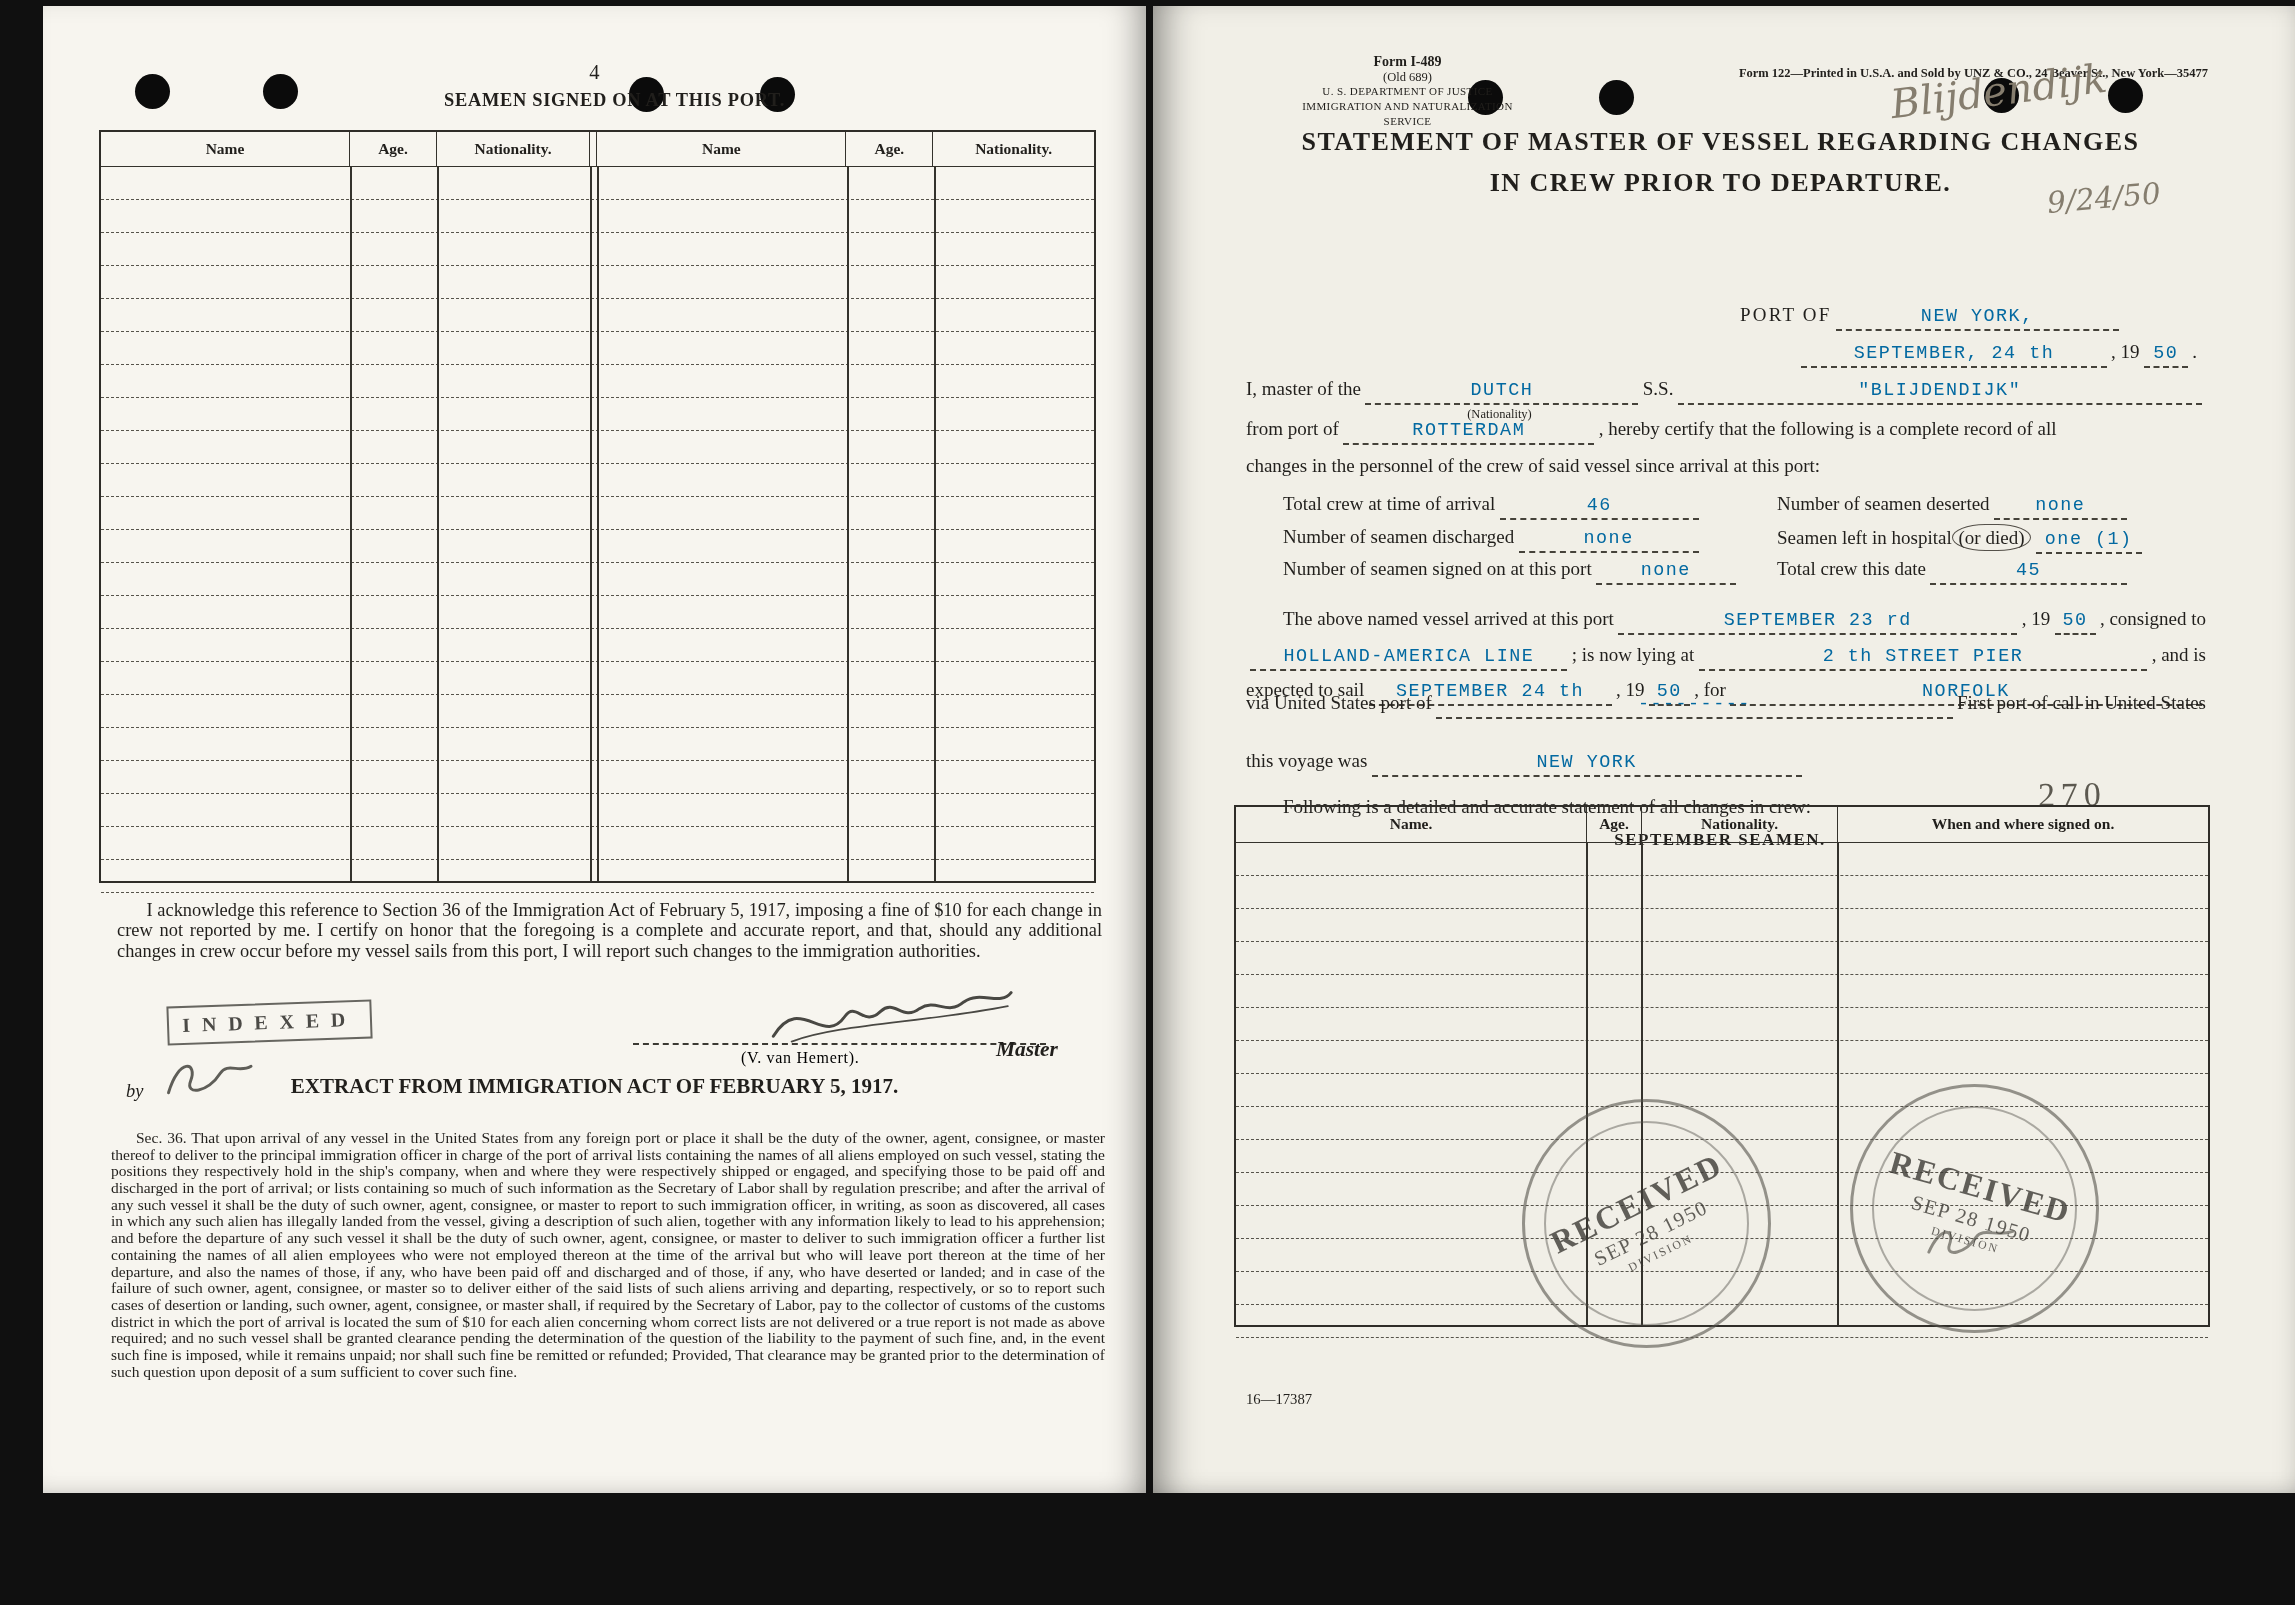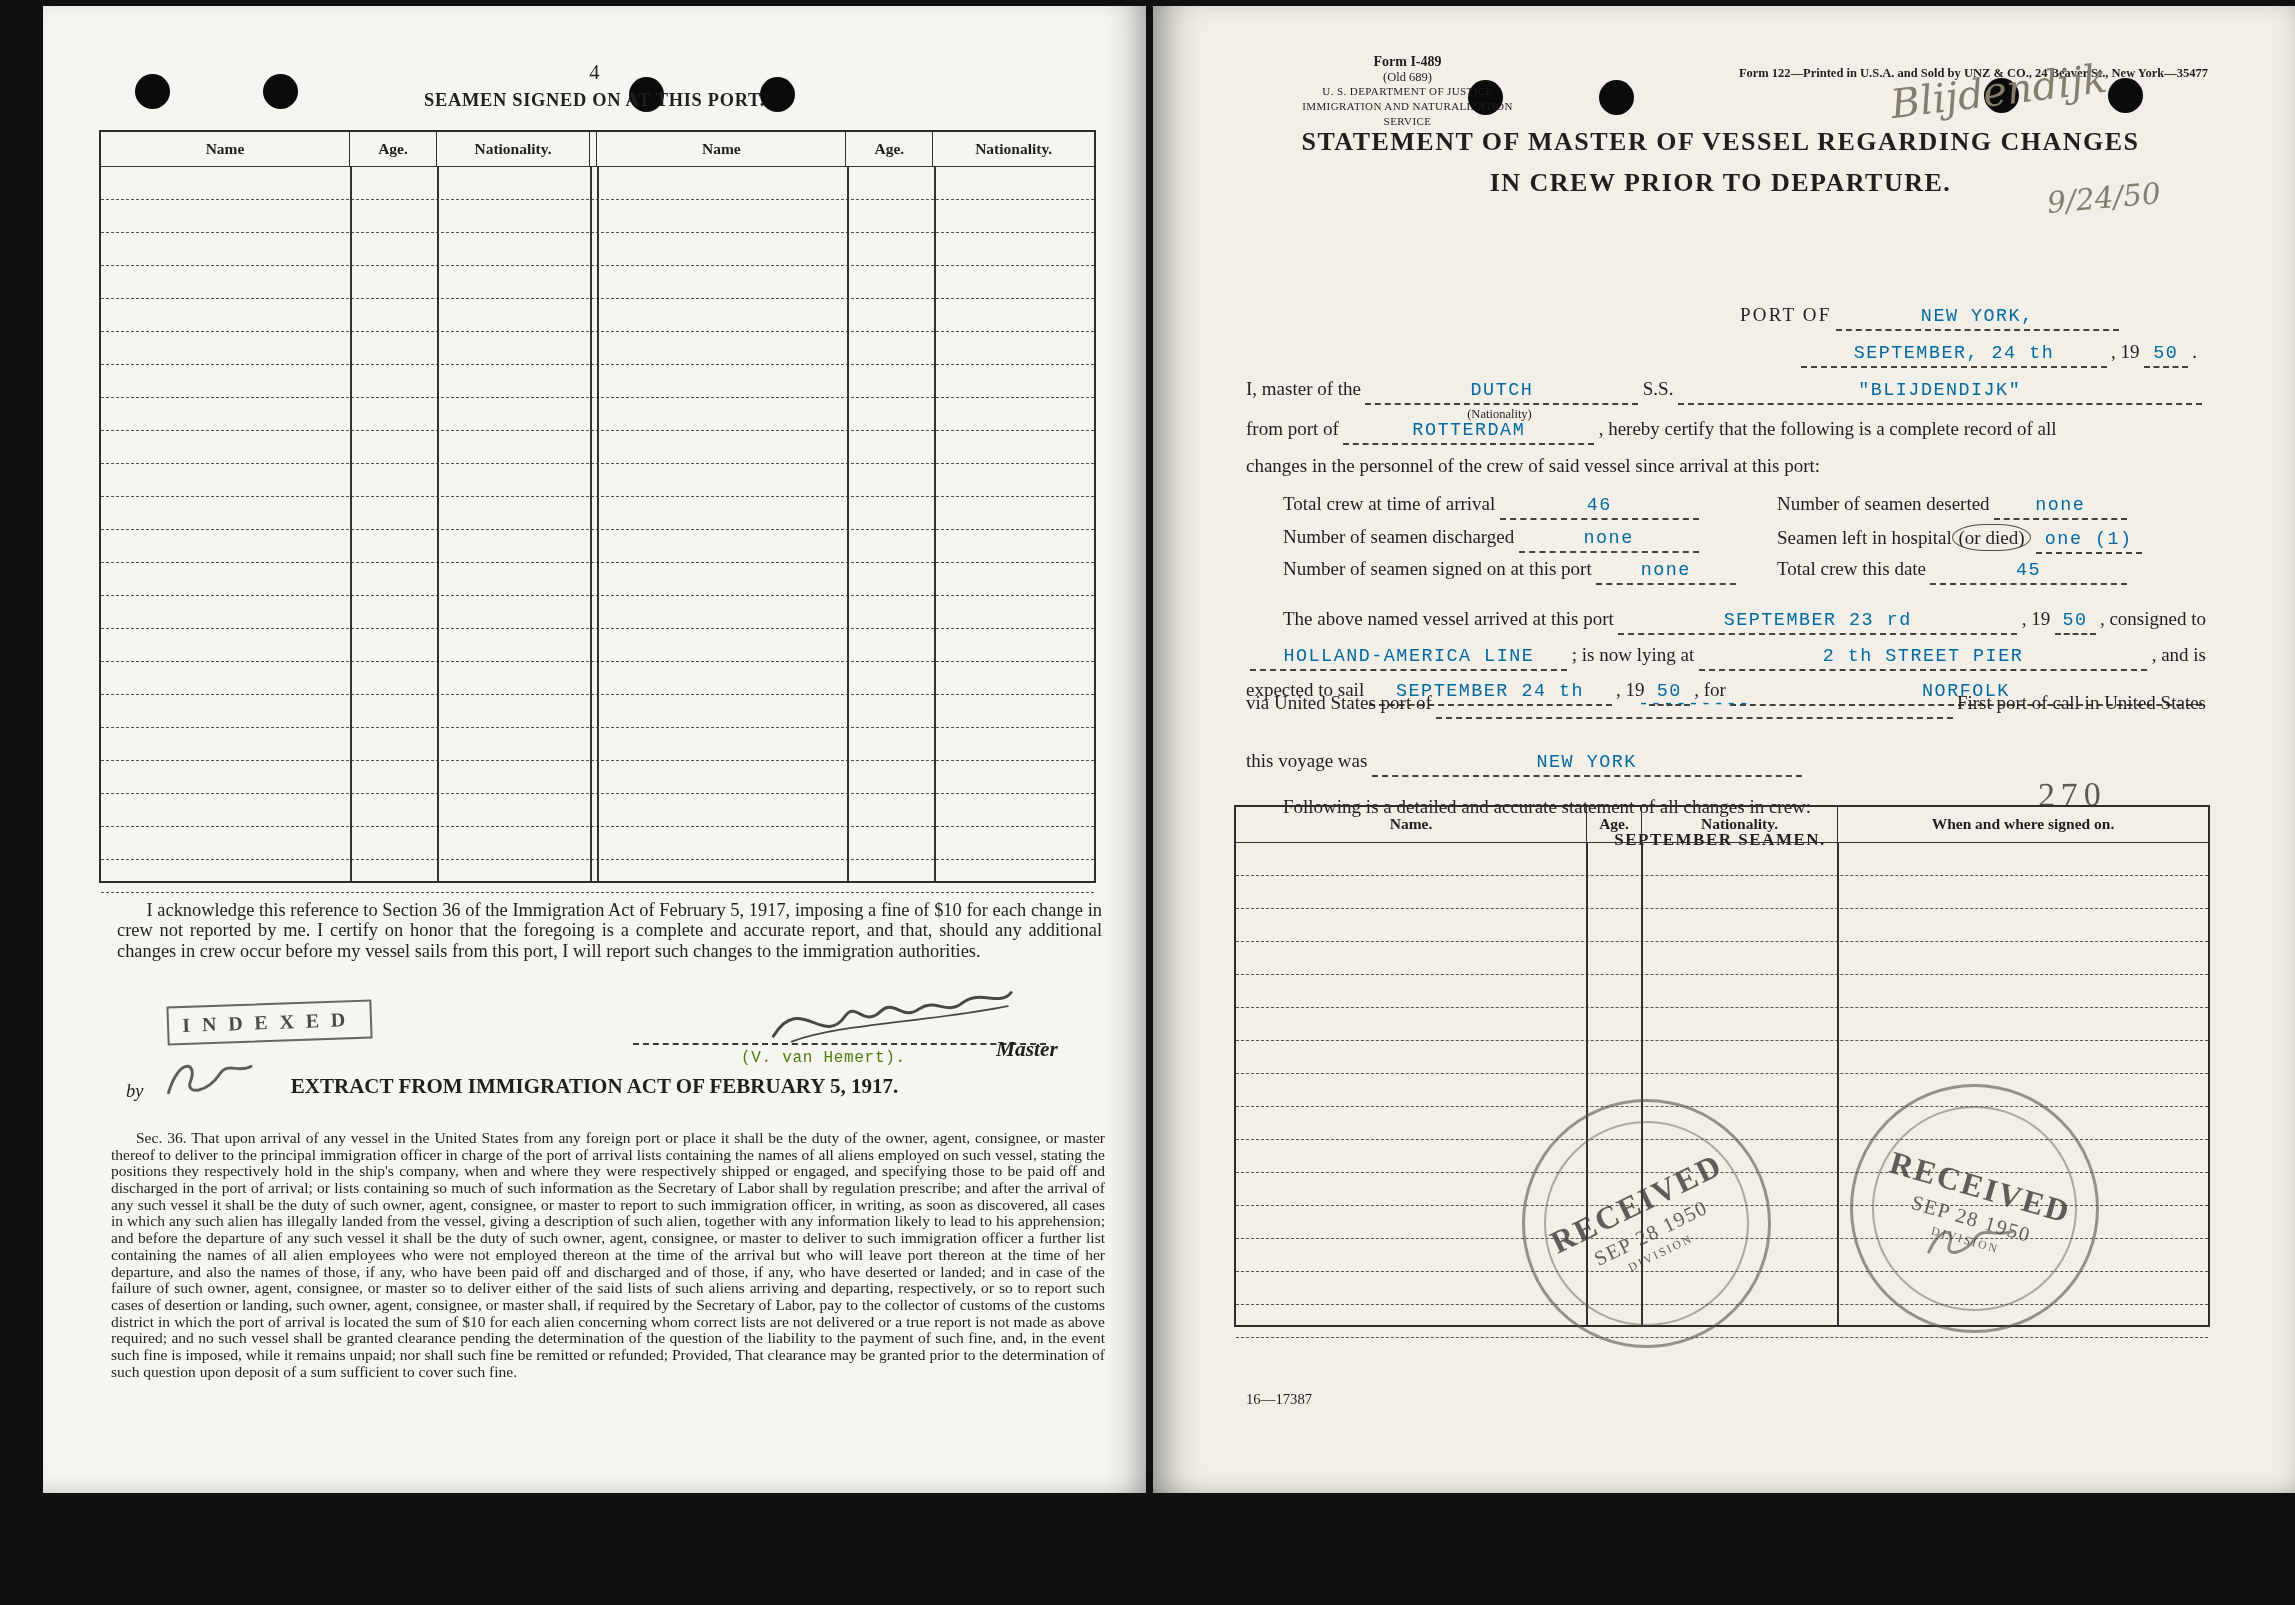--- a/index.html
+++ b/index.html
@@ -8,35 +8,35 @@
   .page{position:absolute;top:5.9px;height:1487px;}
   .page-left{left:43px;width:1103px;background:#f7f5ef;
              box-shadow:inset -26.5px 0 34px -20.6px rgba(0,0,0,.38), inset 0 -13.3px 26.5px -17.7px rgba(0,0,0,.18);}
   .page-right{left:1153px;width:1142px;background:#f1efe7;
              box-shadow:inset 31px 0 38px -22px rgba(0,0,0,.45), inset -14.7px 0 29.5px -22px rgba(0,0,0,.22), inset 0 -13.3px 26.5px -17.7px rgba(0,0,0,.18);}
   .hole{position:absolute;width:35px;height:35px;border-radius:50%;background:#0b0b0b;}
 
   
   .lp-pagenum{position:absolute;top:55px;left:0;width:100%;text-align:center;font-size:20.6px;}
   .lp-title{position:absolute;top:84px;left:0;width:100%;text-align:center;
-            font-weight:bold;font-size:18.4px;letter-spacing:0.7px;}
+            font-weight:bold;font-size:18.4px;letter-spacing:0.7px;padding-left:20px;}
   .ltable{position:absolute;top:124px;left:56px;width:993px;border:2.2px solid #2f2d28;background:transparent;}
   .lt-head{display:grid;grid-template-columns:249px 87px 153px 7.4px 249px 87px 1fr;height:34px;border-bottom:1.5px solid #34322c;}
   .hc{display:flex;align-items:center;justify-content:center;font-weight:bold;font-size:15.5px;height:100%;}
   .hc.b{border-right:1.5px solid #34322c;}
   .hc.wd{border-right:1.5px solid #34322c;}
   .lt-body{position:relative;height:714px;}
   .vl{position:absolute;top:0;bottom:0;width:1.5px;background:#34322c;}
   .lrow{height:32px;border-bottom:1.5px dashed #56534a;}
   .rrow{height:32px;border-bottom:1.5px dashed #56534a;}
   .lp-ack{position:absolute;top:894px;left:74px;width:985px;margin:0;font-size:18.4px;line-height:20.6px;
           text-align:justify;text-indent:29.5px;}
   .sig-scrawl{position:absolute;top:970px;left:723px;width:251px;height:74px;transform:rotate(-4deg);opacity:.85;}
   .sig-line{position:absolute;top:1037px;left:590px;width:413px;border-top:2.2px dashed #3b3933;}
-  .sig-typed{position:absolute;top:1043px;left:698px;font-family:Liberation Mono, monospace;font-size:16px;letter-spacing:0.7px;color:#4d7c0f;}
+  .sig-typed{position:absolute;top:1043px;left:698px;font-family:Liberation Serif, serif;font-size:16px;letter-spacing:0.7px;color:#000000;}
   .sig-master{position:absolute;top:1031px;left:953px;font-style:italic;font-size:21.4px;font-weight:bold;}
   .indexed{position:absolute;top:997px;left:124px;padding:5.9px 13.3px;border:2.2px solid rgba(55,53,48,.75);
            font-weight:bold;font-size:20px;letter-spacing:11.8px;color:rgba(45,43,40,.85);transform:rotate(-2deg);}
   .by-label{position:absolute;top:1075px;left:83px;font-size:18.4px;font-style:italic;}
   .by-scrawl{position:absolute;top:1044px;left:112px;width:111px;height:56px;opacity:.8;}
   .extract-title{position:absolute;top:1068px;left:0;width:100%;text-align:center;font-weight:bold;font-size:21px;}
   .sec36{position:absolute;top:1124px;left:68px;width:994px;margin:0;font-size:15.5px;line-height:16.7px;text-align:justify;text-indent:25px;}
 
   
   .form-block{position:absolute;top:49px;left:133px;width:243px;text-align:center;font-size:12.5px;line-height:14.7px;}

